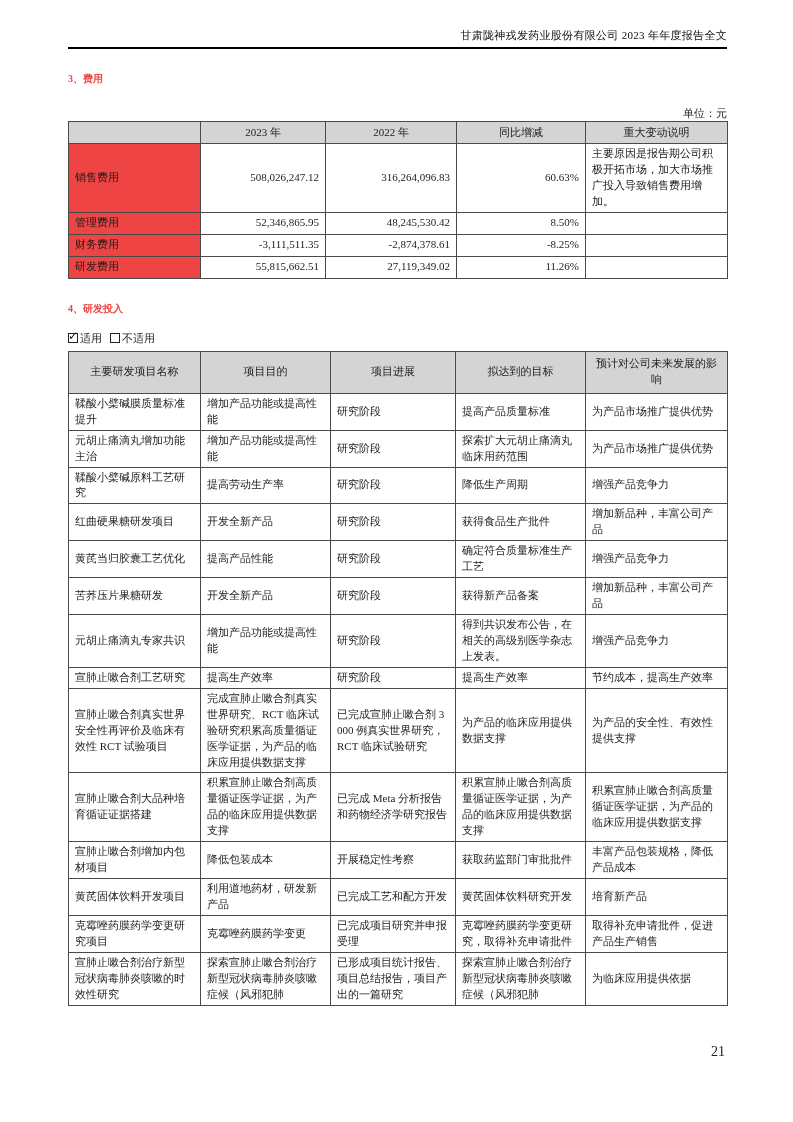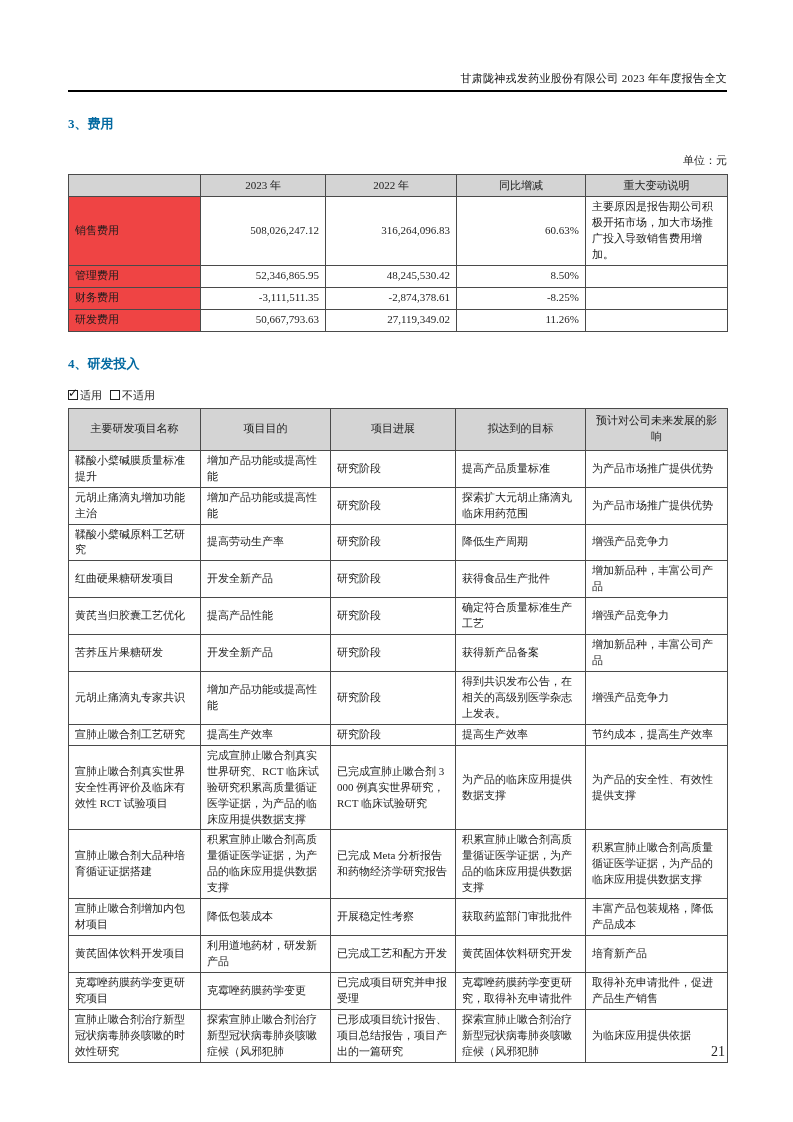--- a/index.html
+++ b/index.html
@@ -13,43 +13,43 @@
     color: #1c1c1c;
     overflow: hidden;
   }
   .content {
     position: absolute;
     left: 68px;
     top: 0;
     width: 659px;
   }
   .doc-header {
-    margin-top: 71px;
+    margin-top: 28px;
     text-align: right;
     font-size: 11px;
     letter-spacing: 0.3px;
     color: #111;
   }
   .header-rule {
     margin-top: 4px;
     height: 0;
     border-bottom: 2.5px solid #000;
   }
   h2.sec {
-    font-size: 13px;
+    font-size: 10px;
     font-weight: bold;
-    color: #0369a1;
+    color: #ef4444;
   }
   .sec-expenses { margin-top: 23px; }
   .sec-rnd { margin-top: 23px; }
   .unit-line {
     margin-top: 20px;
     text-align: right;
     font-size: 11px;
-    margin-bottom: 6px;
+    margin-bottom: 0;
   }
   .apply-line {
     margin-top: 15px;
     font-size: 11px;
     margin-bottom: 5px;
   }
   .cb {
     display: inline-block;
     width: 10px;
     height: 10px;
@@ -150,21 +150,21 @@
         </tr>
         <tr>
           <td class="lbl">财务费用</td>
           <td class="num">-3,111,511.35</td>
           <td class="num">-2,874,378.61</td>
           <td class="num">-8.25%</td>
           <td class="note"></td>
         </tr>
         <tr>
           <td class="lbl">研发费用</td>
-          <td class="num">50,667,793.63</td>
+          <td class="num">55,815,662.51</td>
           <td class="num">27,119,349.02</td>
           <td class="num">11.26%</td>
           <td class="note"></td>
         </tr>
       </tbody>
     </table>
 
     <h2 class="sec sec-rnd">4、研发投入</h2>
 
     <div class="apply-line">

